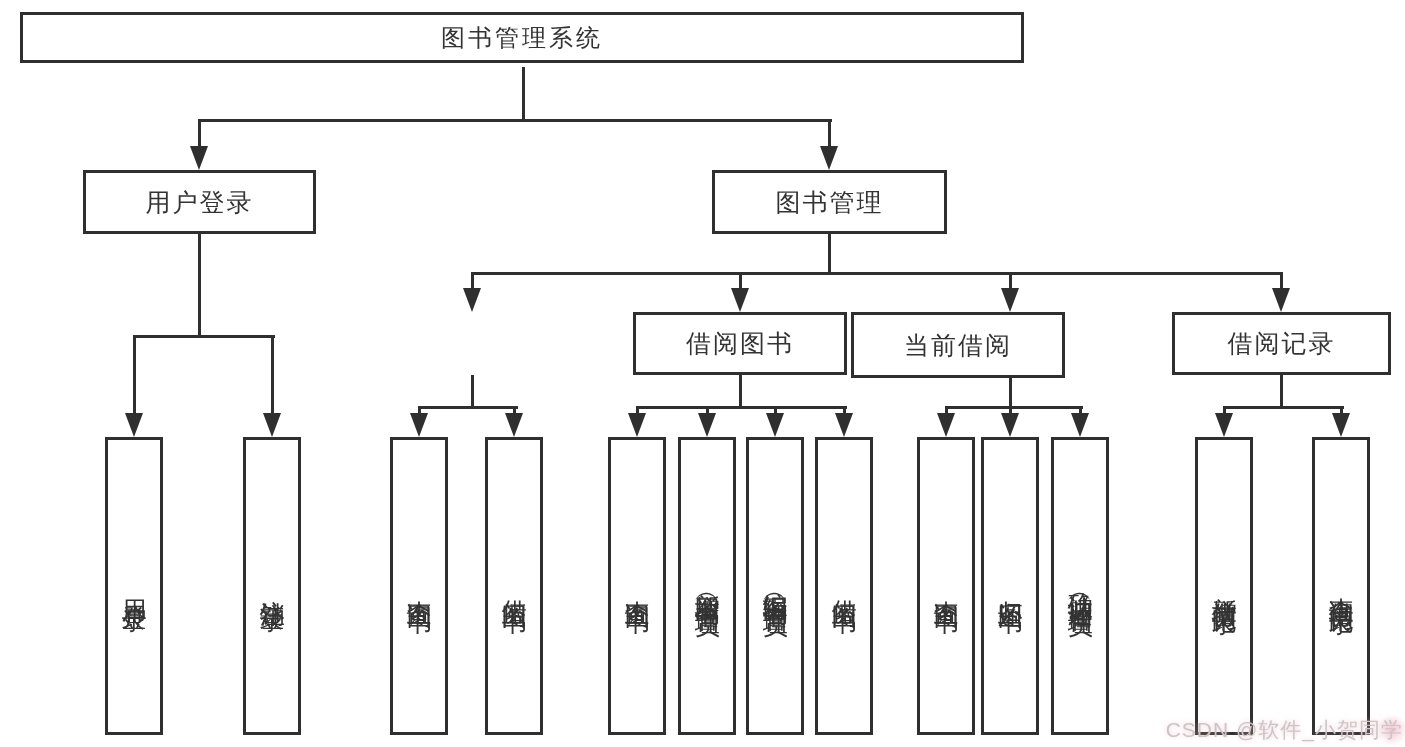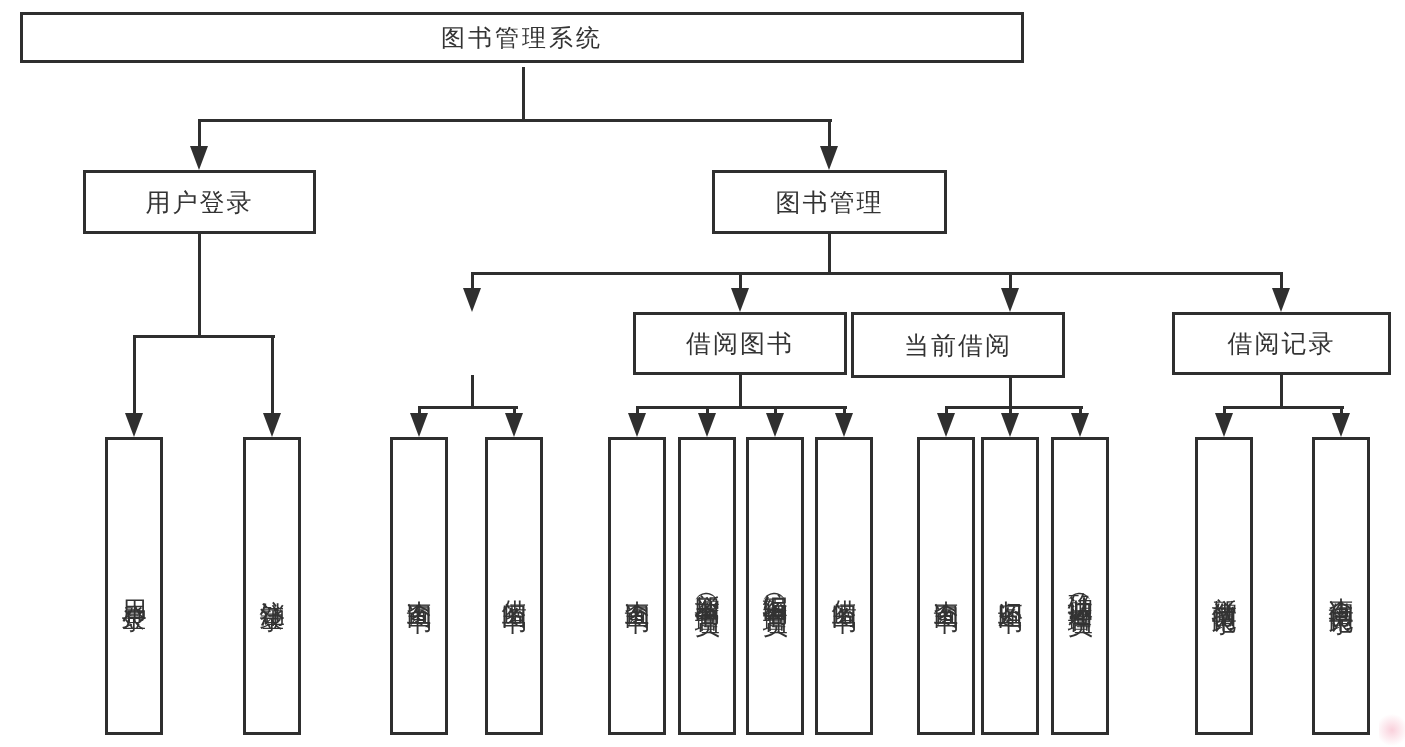--- a/index.html
+++ b/index.html
@@ -159,14 +159,15 @@
   <div class="arrow" style="left:1071px;top:413px"></div>
 
   <div class="ln" style="left:1279.5px;top:375px;width:3px;height:33px"></div>
   <div class="ln" style="left:1222.5px;top:405.5px;width:121px;height:3px"></div>
   <div class="ln" style="left:1222.5px;top:406px;width:3px;height:12px"></div>
   <div class="arrow" style="left:1215px;top:413px"></div>
   <div class="ln" style="left:1339.5px;top:406px;width:3px;height:12px"></div>
   <div class="arrow" style="left:1332px;top:413px"></div>
 
   <div class="pink-smudge"></div>
+  <div class="watermark">CSDN @软件_小贺同学</div>
 
 </div>
 
 </body></html>

